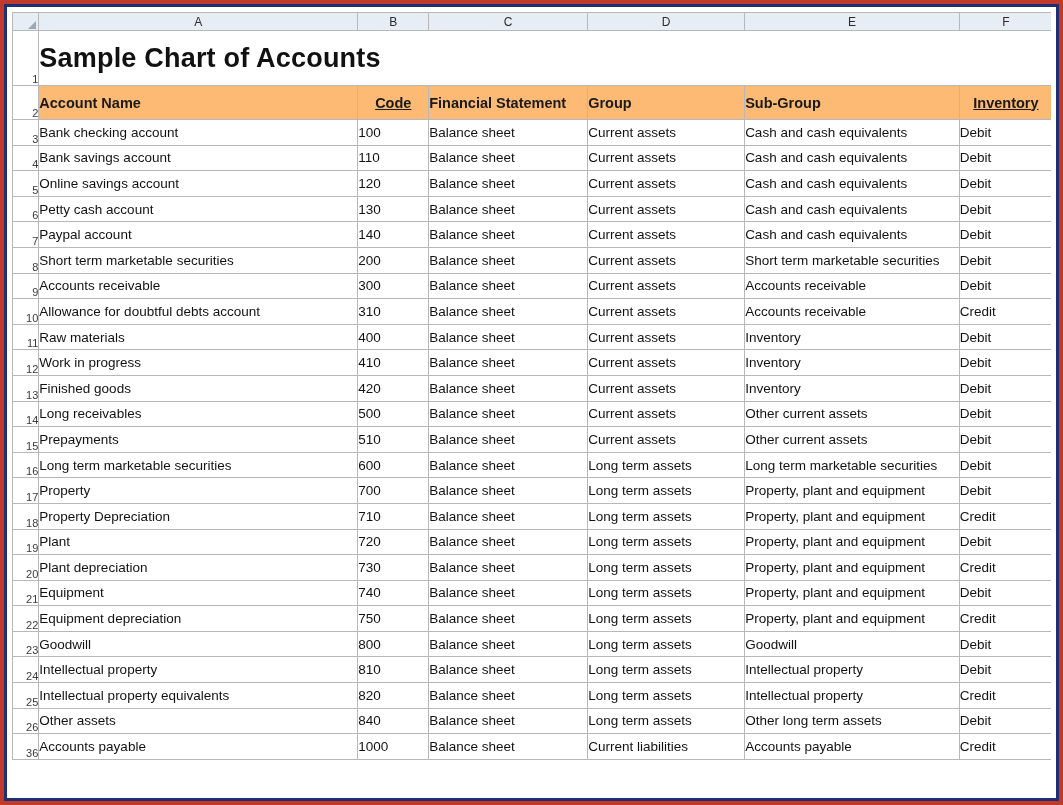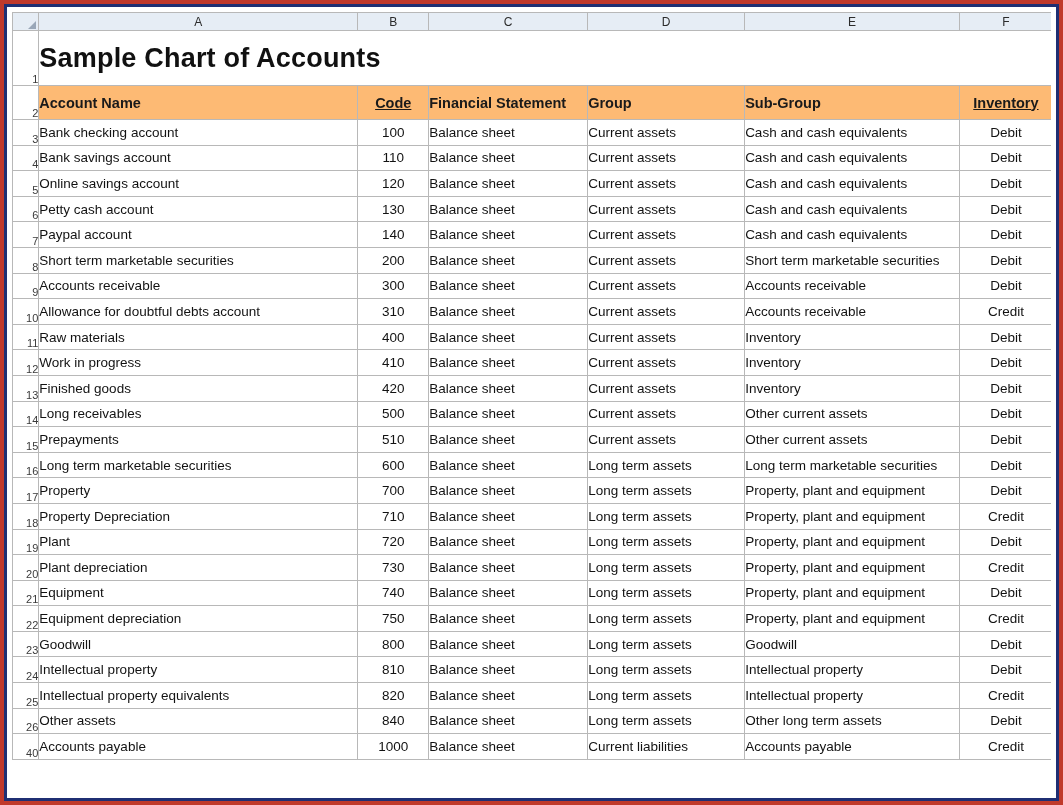--- a/index.html
+++ b/index.html
@@ -114,21 +114,21 @@
   .hdr.center { text-align: center; padding-left: 0; text-decoration: underline; }
 
   
   td.c {
     height: 24.6px;
     padding-left: 8px;
     vertical-align: middle;
     font-size: 13.5px;
     color: #121212;
   }
-  td.c.center { text-align: center; padding-left: 0; }
+  td.c.center { padding-left: 0; }
 
   
   col.cn { width: 26px; }
   col.ca { width: 315px; }
   col.cb { width: 70px; }
   col.cc { width: 157px; }
   col.cd { width: 155px; }
   col.ce { width: 212px; }
   col.cf { width: 92px; }
 </style>
@@ -385,21 +385,21 @@
             <tr>
               <td class="rownum">26</td>
               <td class="c ">Other assets</td>
               <td class="c center">840</td>
               <td class="c ">Balance sheet</td>
               <td class="c ">Long term assets</td>
               <td class="c ">Other long term assets</td>
               <td class="c center">Debit</td>
             </tr>
             <tr>
-              <td class="rownum">40</td>
+              <td class="rownum">36</td>
               <td class="c ">Accounts payable</td>
               <td class="c center">1000</td>
               <td class="c ">Balance sheet</td>
               <td class="c ">Current liabilities</td>
               <td class="c ">Accounts payable</td>
               <td class="c center">Credit</td>
             </tr>
           </tbody>
       </table>
 

